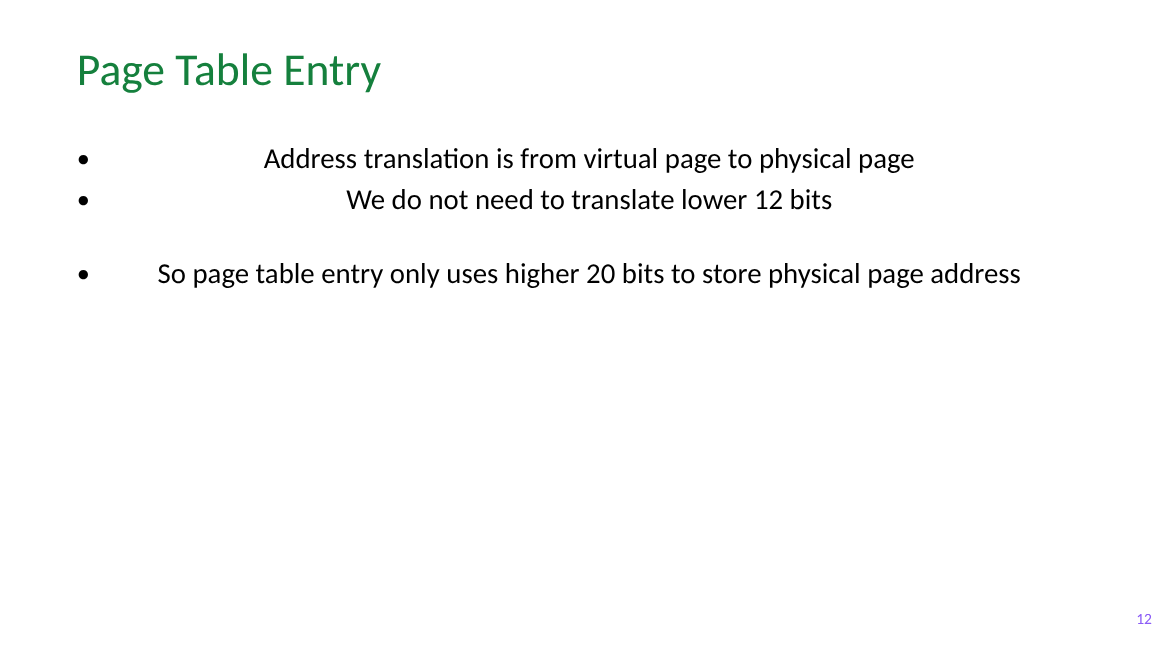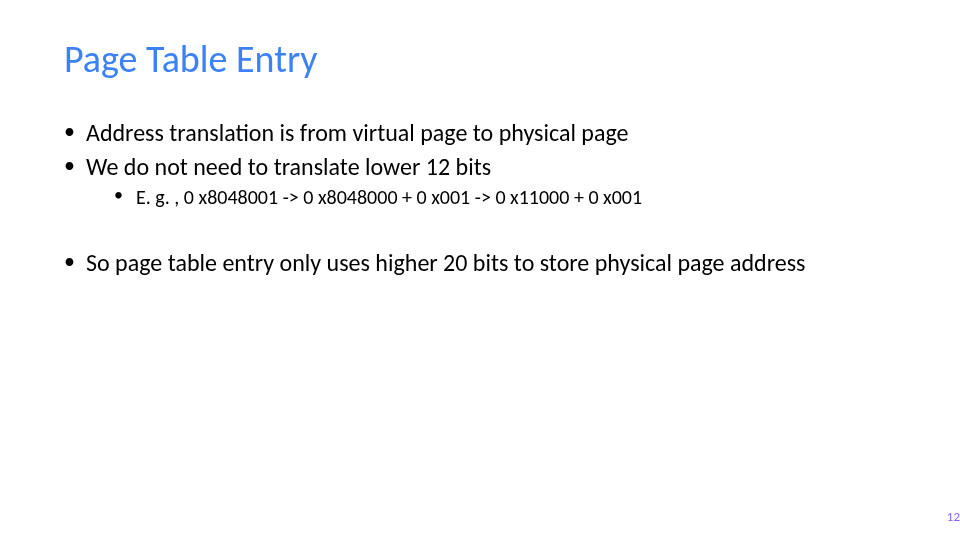--- a/index.html
+++ b/index.html
@@ -15,28 +15,29 @@
   .slide {
     position: relative;
     width: 960px;
     height: 540px;
     box-sizing: border-box;
     padding: 36px 64px 0 64px;
   }
   .title {
     font-size: 38px;
     font-weight: 400;
-    color: #3b82f6;
+    color: #15803d;
     font-family: "Calibri Light", "Calibri", "Segoe UI", Arial, sans-serif;
     margin: 0 0 36px 0;
   }
   ul.level1 {
     list-style: none;
     padding: 0;
     margin: 0;
+    text-align: center;
   }
   ul.level1 > li {
     position: relative;
     padding-left: 22px;
     font-size: 24px;
     line-height: 1.25;
     margin-bottom: 4px;
   }
   ul.level1 > li::before {
     content: "•";
@@ -84,25 +85,20 @@
   <h1 class="title">Page Table Entry</h1>
 
   <ul class="level1">
 
     <li>
       <span>Address translation is from virtual page to physical page</span>
     </li>
 
     <li>
       <span>We do not need to translate lower 12 bits</span>
-      <ul class="level2">
-        <li>
-          <span>E. g. , 0 x8048001 -&gt; 0 x8048000 + 0 x001 -&gt; 0 x11000 + 0 x001</span>
-        </li>
-      </ul>
     </li>
 
     <li style="padding: 0px; list-style: none; height: 28px; position: static; margin: 0px; content: none; display: block; background: transparent; border: none; font-size: 0px; line-height: 0; color: transparent; overflow: hidden; visibility: hidden;"></li>
 
     <li>
       <span>So page table entry only uses higher 20 bits to store physical page address</span>
     </li>
 
   </ul>
 

